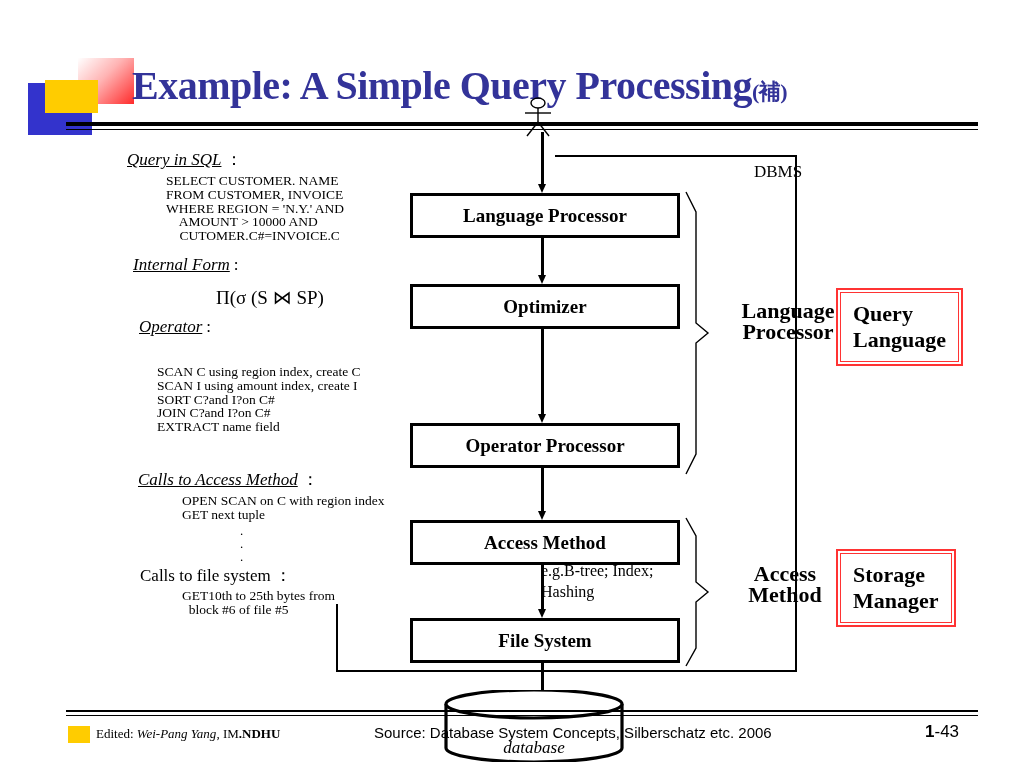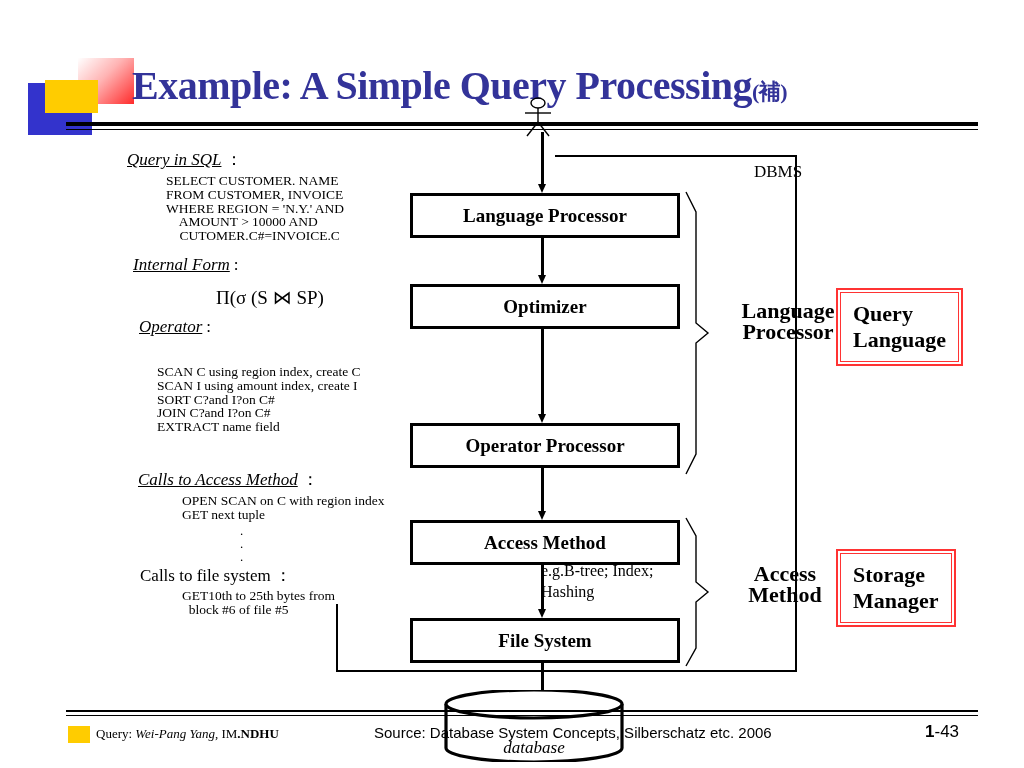--- a/index.html
+++ b/index.html
@@ -255,18 +255,18 @@
 <svg class="abs" id="cyl" viewBox="0 0 182 72">
   <path d="M3 14 L3 58 A88 14 0 0 0 179 58 L179 14" fill="#fff" stroke="#000" stroke-width="3.2"></path>
   <ellipse cx="91" cy="14" rx="88" ry="14" fill="#fff" stroke="#000" stroke-width="3.2"></ellipse>
 </svg>
 <div class="abs" id="cyl-label">database</div>
 
 <div class="abs" id="foot-rule1"></div>
 <div class="abs" id="foot-rule2"></div>
 <div class="abs" id="foot-sq"></div>
 <div class="abs" id="foot-edited">
-  <span>Query: </span><i>Wei-Pang Yang</i><span>, IM</span><b>.NDHU</b>
+  <span>Edited: </span><i>Wei-Pang Yang</i><span>, IM</span><b>.NDHU</b>
 </div>
 <div class="abs" id="foot-source">Source: Database System Concepts, Silberschatz etc. 2006</div>
 <div class="abs" id="foot-page">
   <b>1</b><span>-43</span>
 </div>
 
 </body></html>

